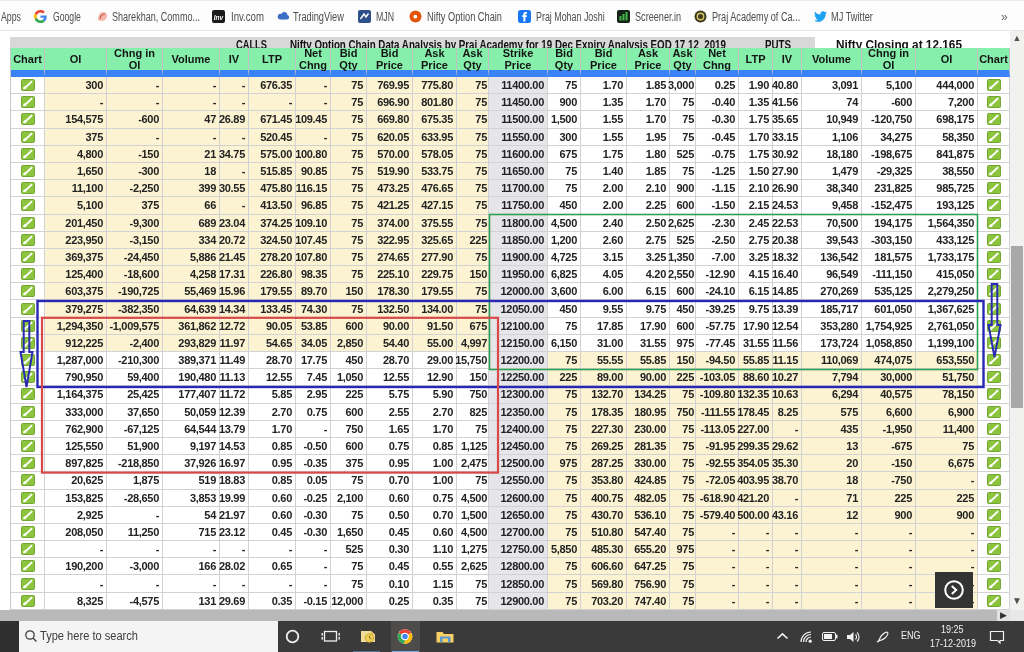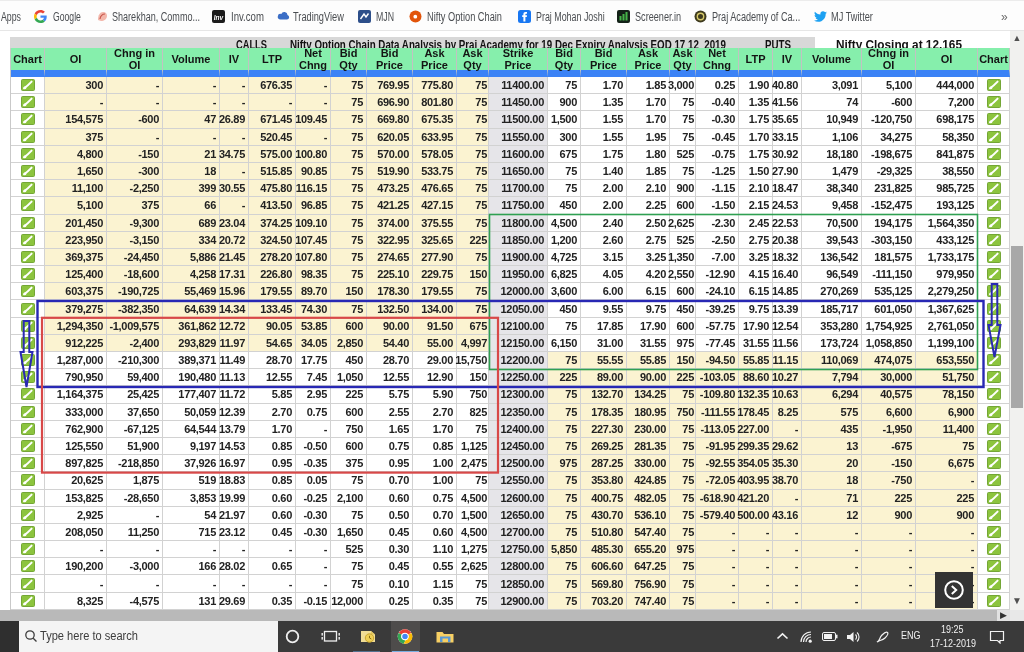--- a/index.html
+++ b/index.html
@@ -280,21 +280,21 @@
 <div class="c yl">473.25</div>
 <div class="c yl">476.65</div>
 <div class="c yl aq">75</div>
 <div class="c sk">11700.00</div>
 <div class="c wh">75</div>
 <div class="c wh">2.00</div>
 <div class="c wh">2.10</div>
 <div class="c wh aq">900</div>
 <div class="c wh rd">-1.15</div>
 <div class="c wh bl">2.10</div>
-<div class="c wh">18.47</div>
+<div class="c wh">26.90</div>
 <div class="c wh">38,340</div>
 <div class="c wh">231,825</div>
 <div class="c wh">985,725</div>
 <div class="c ch"><svg width="14" height="12" viewBox="0 0 14 12">
         <rect x="0.5" y="0.5" width="13" height="11" rx="1" fill="#8cc43e" stroke="#74a636"></rect>
         <path d="M3 9.3 Q6.2 7.2 10.6 2.6" stroke="#fff" stroke-width="2" fill="none" stroke-linecap="round"></path>
         <circle cx="4" cy="8.8" r="1.4" fill="#fff"></circle>
       </svg></div>
 <div class="c ch"><svg width="14" height="12" viewBox="0 0 14 12">
         <rect x="0.5" y="0.5" width="13" height="11" rx="1" fill="#8cc43e" stroke="#74a636"></rect>
@@ -438,21 +438,21 @@
 <div class="c sk">11950.00</div>
 <div class="c wh">6,825</div>
 <div class="c wh">4.05</div>
 <div class="c wh">4.20</div>
 <div class="c wh aq">2,550</div>
 <div class="c wh rd">-12.90</div>
 <div class="c wh bl">4.15</div>
 <div class="c wh">16.40</div>
 <div class="c wh">96,549</div>
 <div class="c wh">-111,150</div>
-<div class="c wh">979,950</div>
+<div class="c wh">415,050</div>
 <div class="c ch"><svg width="14" height="12" viewBox="0 0 14 12">
         <rect x="0.5" y="0.5" width="13" height="11" rx="1" fill="#8cc43e" stroke="#74a636"></rect>
         <path d="M3 9.3 Q6.2 7.2 10.6 2.6" stroke="#fff" stroke-width="2" fill="none" stroke-linecap="round"></path>
         <circle cx="4" cy="8.8" r="1.4" fill="#fff"></circle>
       </svg></div>
 <div class="c ch"><svg width="14" height="12" viewBox="0 0 14 12">
         <rect x="0.5" y="0.5" width="13" height="11" rx="1" fill="#8cc43e" stroke="#74a636"></rect>
         <path d="M3 9.3 Q6.2 7.2 10.6 2.6" stroke="#fff" stroke-width="2" fill="none" stroke-linecap="round"></path>
         <circle cx="4" cy="8.8" r="1.4" fill="#fff"></circle>
       </svg></div>

